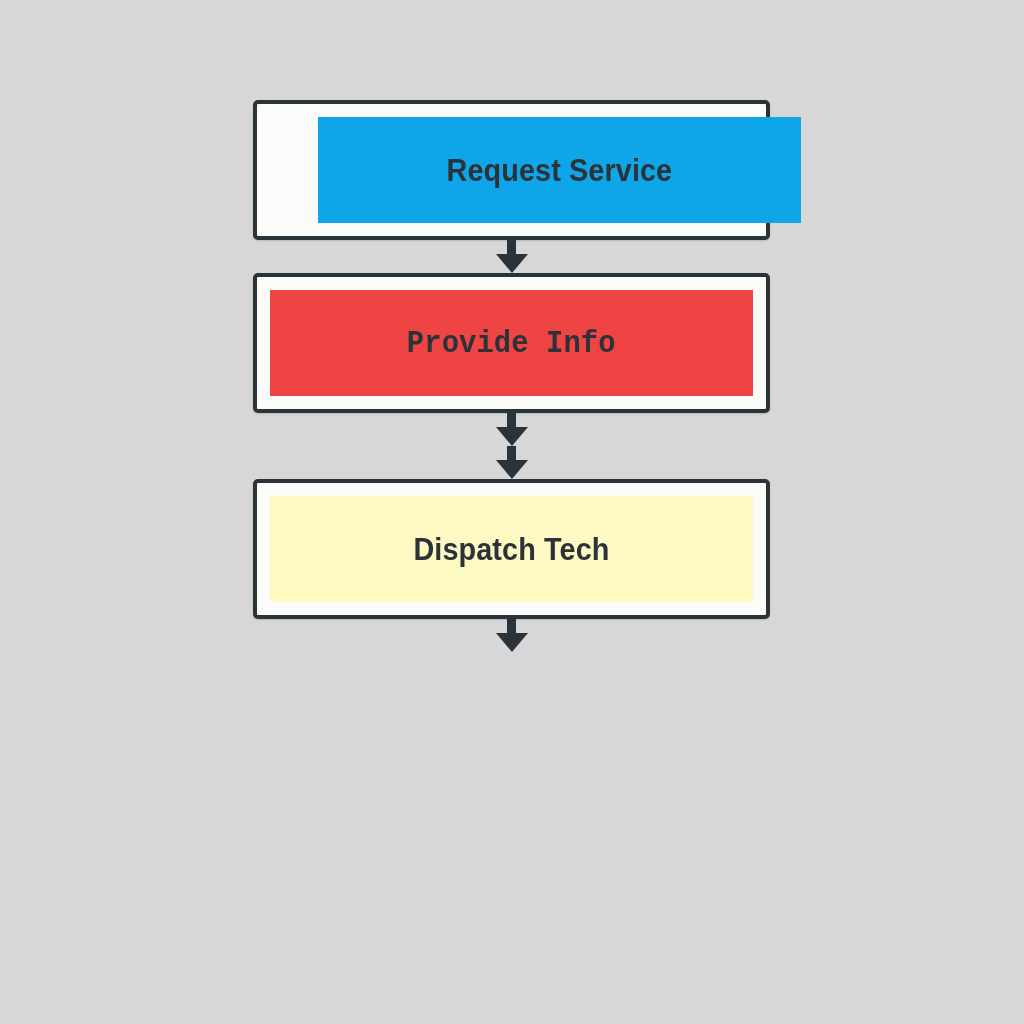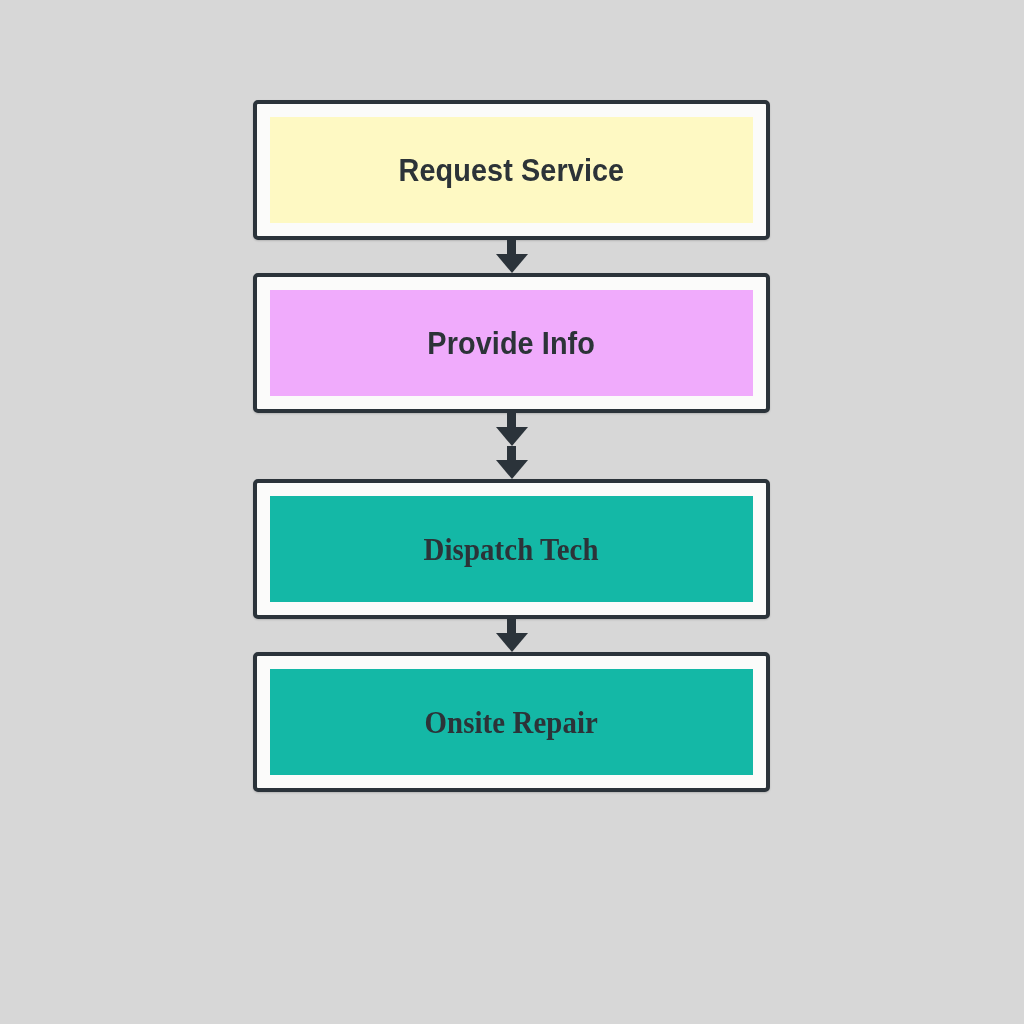--- a/index.html
+++ b/index.html
@@ -45,23 +45,23 @@
   .node-fill {
     box-sizing: border-box;
     width: 100%;
     height: 100%;
     display: flex;
     align-items: center;
     justify-content: center;
     background: transparent;
   }
 
-  .node-fill.fill-orange { background: #fef9c3; }
-  .node-fill.fill-gray   { background: #14b8a6; font-family: Liberation Serif, serif; }
-  .node-fill.fill-none   { background: #f0abfc; }
+  .node-fill.fill-orange { background: #0ea5e9; margin-left: 48px; }
+  .node-fill.fill-gray   { background: #fef9c3; }
+  .node-fill.fill-none   { background: #ef4444; font-family: Liberation Mono, monospace; }
 
   .node-label {
     font-size: 31px;
     font-weight: bold;
     color: #2c3338;
     letter-spacing: 0.1px;
     line-height: 1;
     white-space: nowrap;
     text-align: center;
     transform: scaleX(0.93);
@@ -135,20 +135,15 @@
       <div class="node-fill fill-gray">
         <span class="node-label">Dispatch Tech</span>
       </div>
     </div>
 
     <div class="connector">
       <div class="connector-stem"></div>
       <div class="connector-head"></div>
     </div>
 
-    <div class="flow-node">
-      <div class="node-fill fill-gray">
-        <span class="node-label">Onsite Repair</span>
-      </div>
-    </div>
 
   </div>
 </div>
 
 </body></html>

